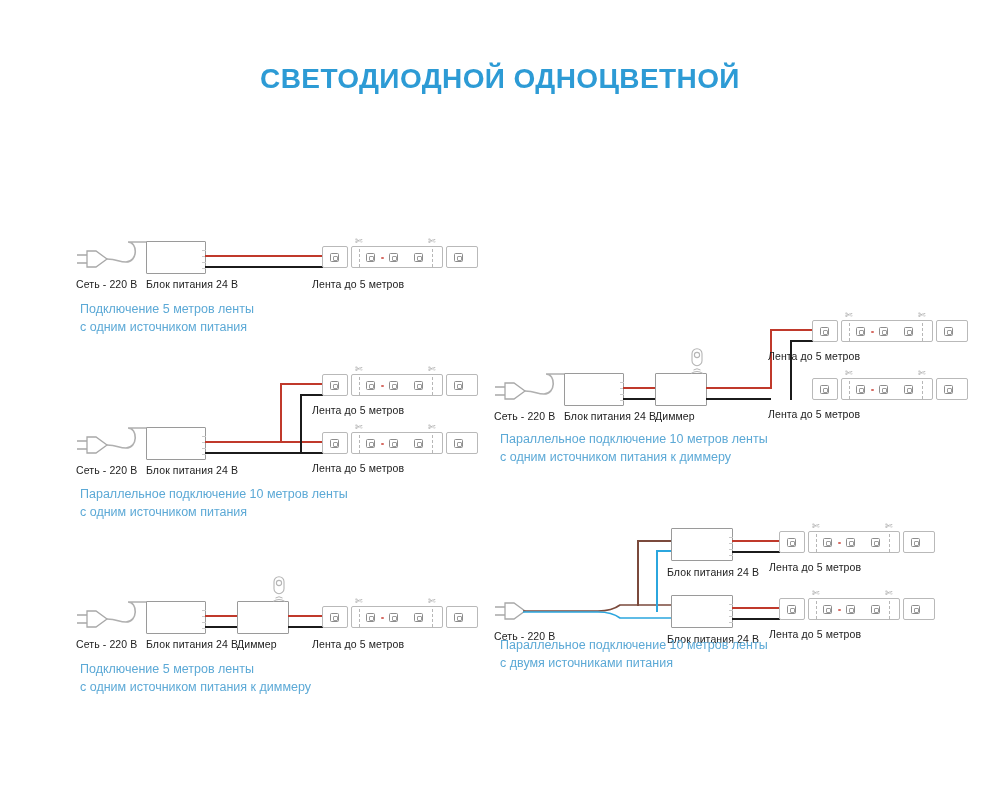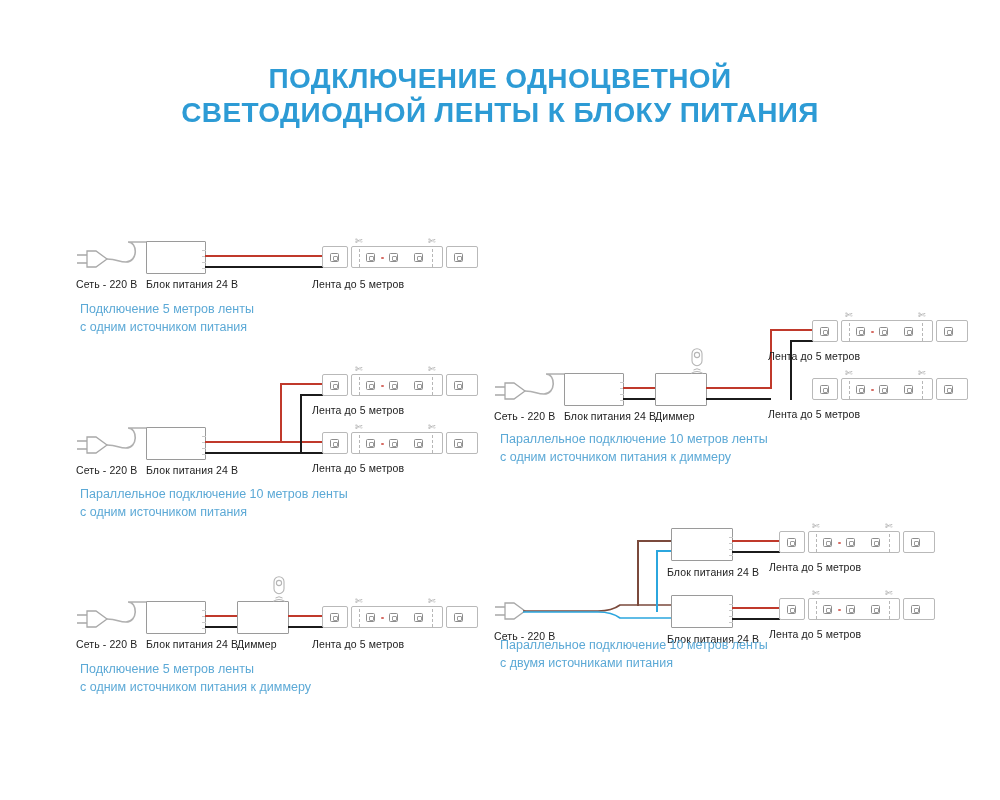--- a/index.html
+++ b/index.html
@@ -111,22 +111,21 @@
 
   
   .remote { position: absolute; width: 16px; height: 26px; }
 </style>
 </head>
 <body>
 
 <div id="page">
 
   <div class="title">
-    <span>ПОДКЛЮЧЕНИЕ ОДНОЦВЕТНОЙ</span>
-    <span>СВЕТОДИОДНОЙ ЛЕНТЫ К БЛОКУ ПИТАНИЯ</span>
+    <span>СВЕТОДИОДНОЙ ОДНОЦВЕТНОЙ</span>
   </div>
 
   <div class="diagram" style="left:0; top:0; width:500px; height:120px;">
 
     <svg class="plug" style="left:76px; top:248px;" viewBox="0 0 40 22">
       <path d="M1 7 H11 M1 15 H11" stroke="#a8a8a8" stroke-width="1.6" fill="none"></path>
       <path d="M11 3 H20 L31 11 L20 19 H11 Z" stroke="#a8a8a8" stroke-width="1.3" fill="#fff"></path>
     </svg>
 
     <svg style="position:absolute; left:104px; top:238px; width:50px; height:36px;" viewBox="0 0 50 36">

